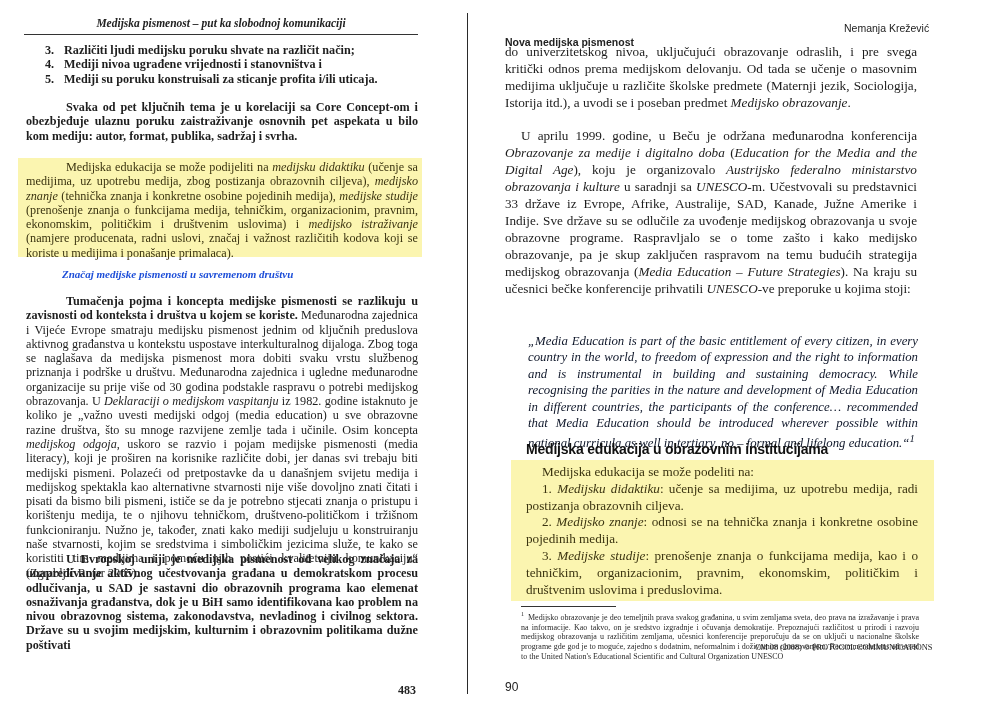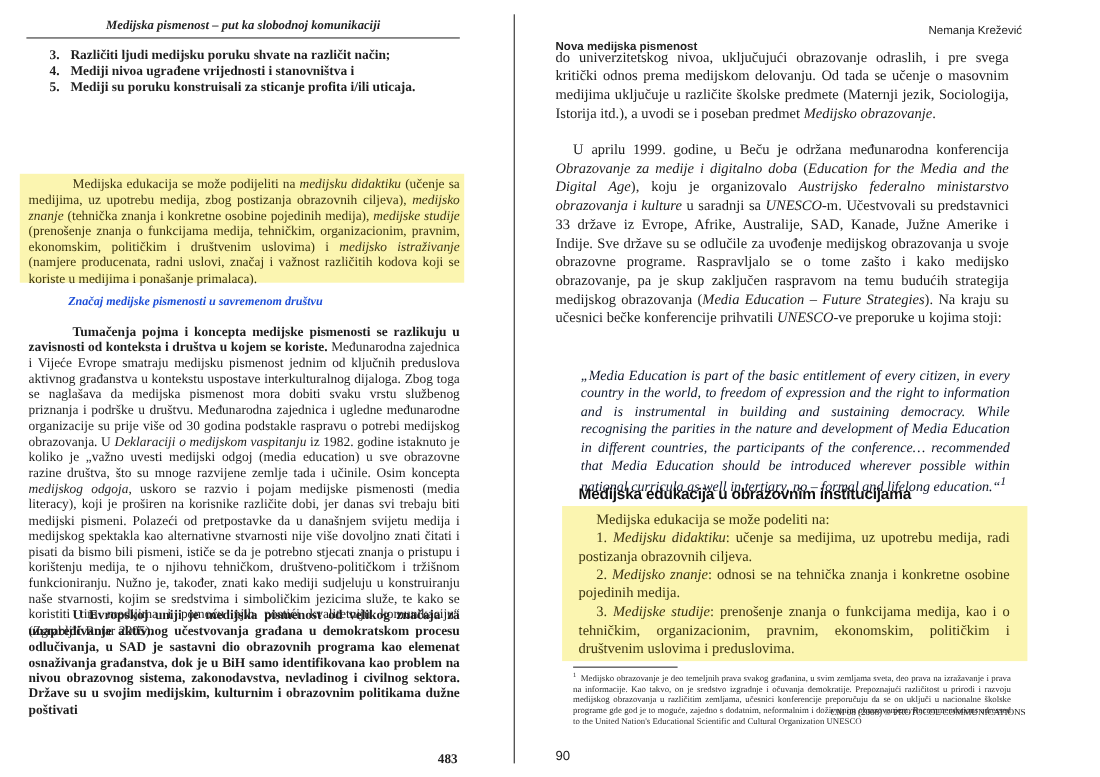--- a/index.html
+++ b/index.html
@@ -69,20 +69,21 @@
     <li>
         <span class="num">4.</span>
         <span>Mediji nivoa ugrađene vrijednosti i stanovništva i</span>
       </li>
     <li>
         <span class="num">5.</span>
         <span>Mediji su poruku konstruisali za sticanje profita i/ili uticaja.</span>
       </li>
   </ul>
 
+  <p class="l-text" style="top:100px;"><span class="indent"></span><span>Svaka od pet ključnih tema je u korelaciji sa Core Concept-om i obezbjeđuje ulaznu poruku zaistraživanje osnovnih pet aspekata u bilo kom mediju: autor, format, publika, sadržaj i svrha.</span></p>
 
   <div class="hl-left"></div>
   <p class="l-text hl-text" style="top:160px;"><span class="indent"></span><span>Medijska edukacija se može podijeliti na </span><span class="it">medijsku didaktiku</span><span> (učenje sa medijima, uz upotrebu medija, zbog postizanja obrazovnih ciljeva), </span><span class="it">medijsko znanje</span><span> (tehnička znanja i konkretne osobine pojedinih medija), </span><span class="it">medijske studije</span><span> (prenošenje znanja o funkcijama medija, tehničkim, organizacionim, pravnim, ekonomskim, političkim i društvenim uslovima) i </span><span class="it">medijsko istraživanje</span><span> (namjere producenata, radni uslovi, značaj i važnost različitih kodova koji se koriste u medijima i ponašanje primalaca).</span></p>
 
   <div class="l-subhead">Značaj medijske pismenosti u savremenom društvu</div>
 
   <p class="l-text normal" style="top:294px;"><span class="indent"></span><b>Tumačenja pojma i koncepta medijske pismenosti se razlikuju u zavisnosti od konteksta i društva u kojem se koriste.</b><span> Međunarodna zajednica i Vijeće Evrope smatraju medijsku pismenost jednim od ključnih preduslova aktivnog građanstva u kontekstu uspostave interkulturalnog dijaloga. Zbog toga se naglašava da medijska pismenost mora dobiti svaku vrstu službenog priznanja i podrške u društvu. Međunarodna zajednica i ugledne međunarodne organizacije su prije više od 30 godina podstakle raspravu o potrebi medijskog obrazovanja. U </span><span class="it">Deklaraciji o medijskom vaspitanju</span><span> iz 1982. godine istaknuto je koliko je „važno uvesti medijski odgoj (media education) u sve obrazovne razine društva, što su mnoge razvijene zemlje tada i učinile. Osim koncepta </span><span class="it">medijskog odgoja</span><span>, uskoro se razvio i pojam medijske pismenosti (media literacy), koji je proširen na korisnike različite dobi, jer danas svi trebaju biti medijski pismeni. Polazeći od pretpostavke da u današnjem svijetu medija i medijskog spektakla kao alternativne stvarnosti nije više dovoljno znati čitati i pisati da bismo bili pismeni, ističe se da je potrebno stjecati znanja o pristupu i korištenju medija, te o njihovu tehničkom, društveno-političkom i tržišnom funkcioniranju. Nužno je, također, znati kako mediji sudjeluju u konstruiranju naše stvarnosti, kojim se sredstvima i simboličkim jezicima služe, te kako se koristiti tim medijima i pomoću njih postići kvalitetniju komunikaciju“ (Zgrabljić Rotar 2005).</span></p>
 
   <p class="l-text" style="top:552px;"><span class="indent"></span><span>U Evropskoj uniji je medijska pismenost od velikog značaja za unapređivanje aktivnog učestvovanja građana u demokratskom procesu odlučivanja, u SAD je sastavni dio obrazovnih programa kao elemenat osnaživanja građanstva, dok je u BiH samo identifikovana kao problem na nivou obrazovnog sistema, zakonodavstva, nevladinog i civilnog sektora. Države su u svojim medijskim, kulturnim i obrazovnim politikama dužne poštivati</span></p>
 

